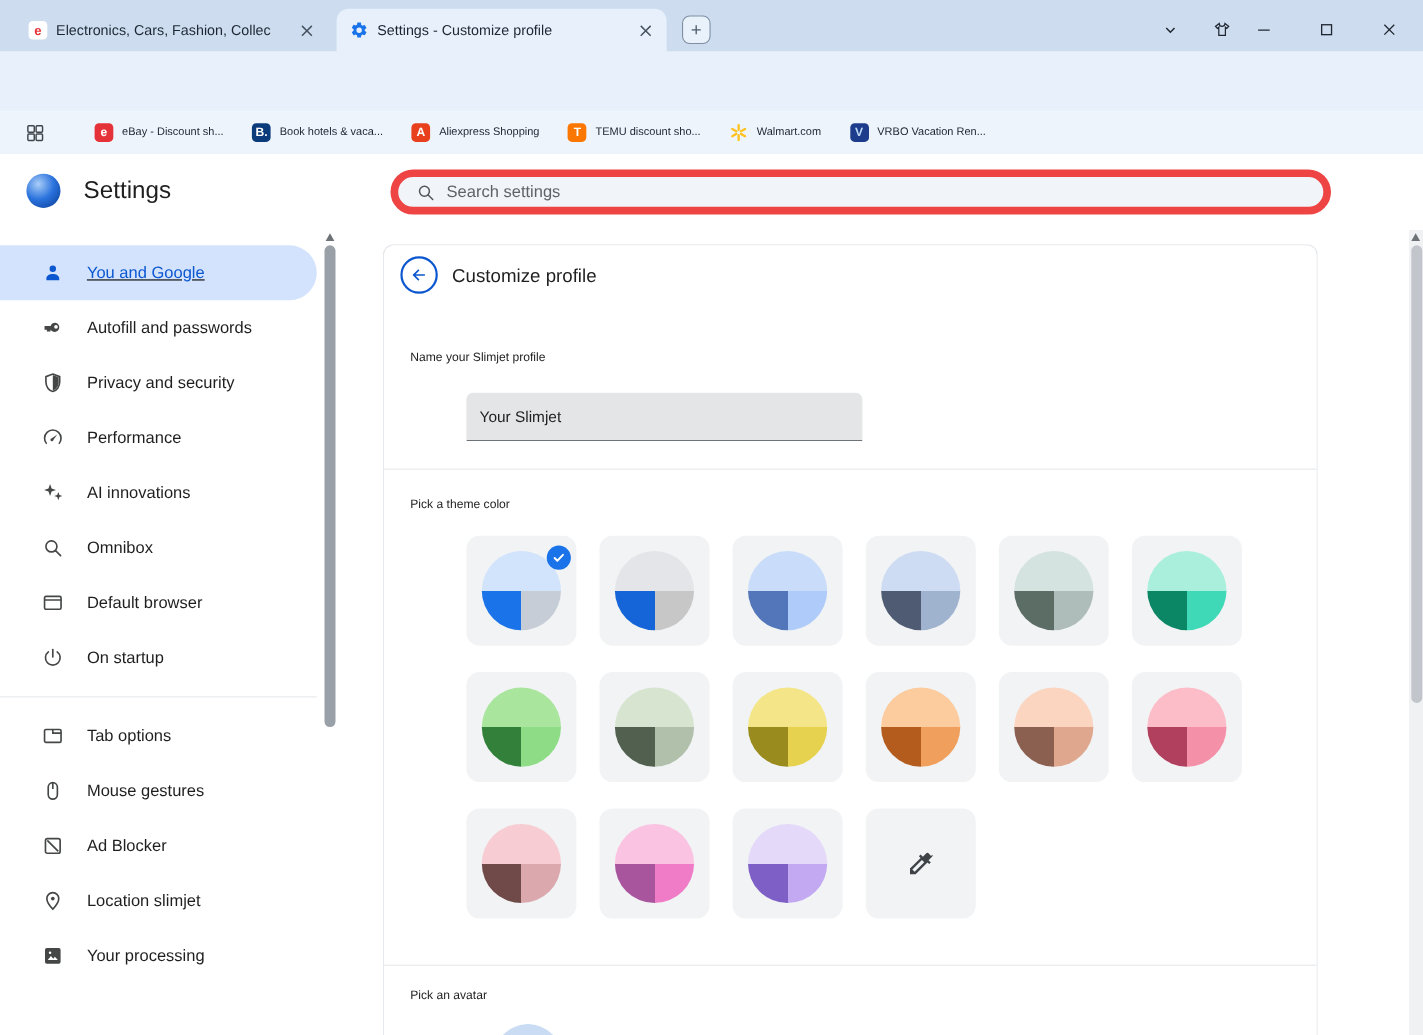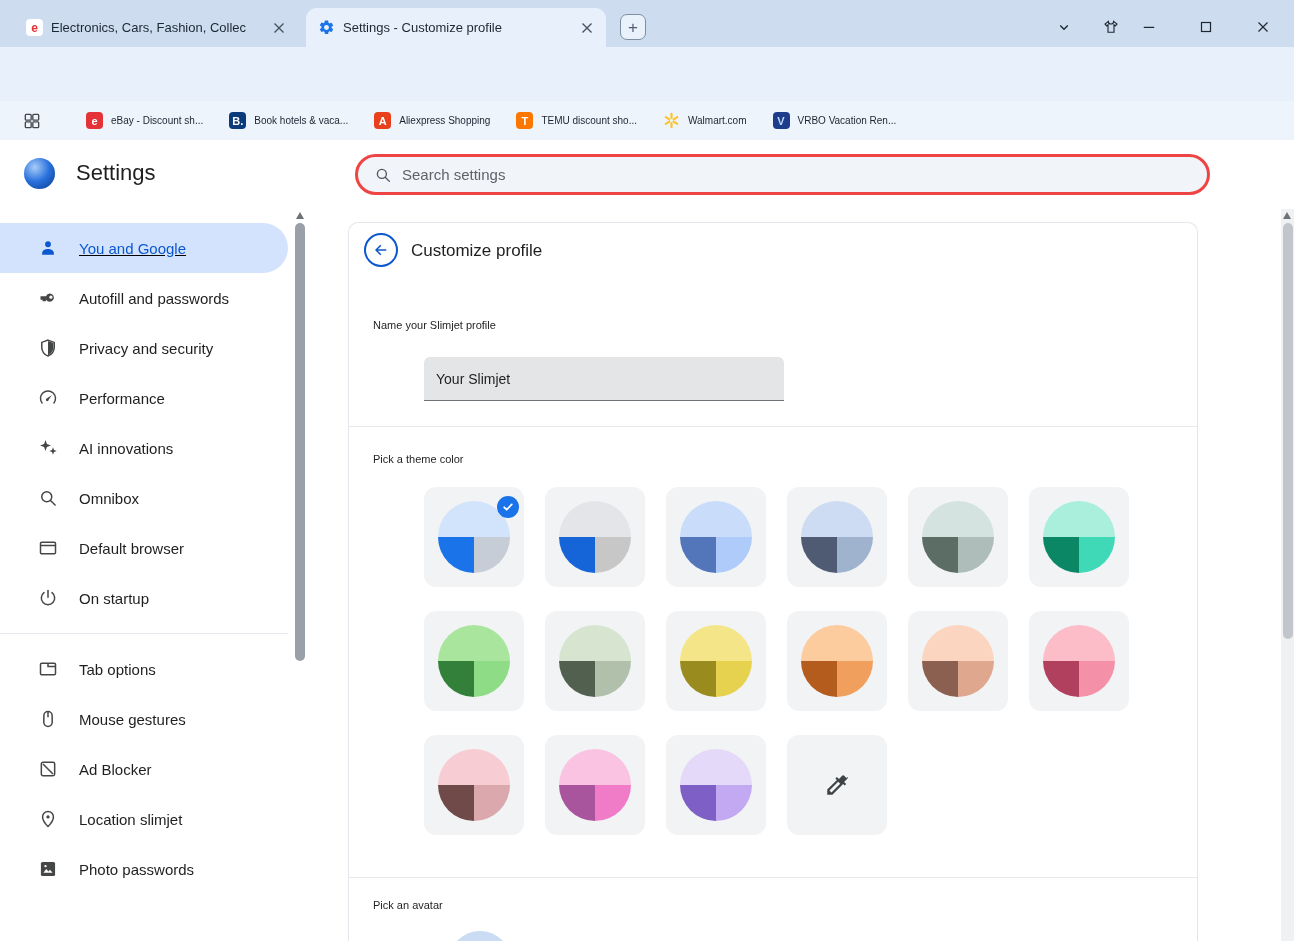--- a/index.html
+++ b/index.html
@@ -48,21 +48,21 @@
   .apps-ic { width:20px; height:20px; margin-left:22px; color:#41464c; flex:none; cursor:pointer; }
   .bm-list { display:flex; align-items:center; gap:26px; margin-left:44px; }
   .bm-item { display:flex; align-items:center; gap:8px; cursor:pointer; }
   .bm-icon { width:17px; height:17px; border-radius:4px; font-size:11px; font-weight:bold; display:flex; align-items:center; justify-content:center; flex:none; }
   .bm-label { font-size:10px; color:#1b2430; white-space:nowrap; }
 
   
   .s-header { position:absolute; left:0; top:140px; width:1294px; height:69px; background:#fff; }
   .s-logo { position:absolute; left:24px; top:18px; width:31px; height:31px; }
   .s-title { position:absolute; left:76px; top:20px; font-size:22px; color:#1f1f1f; }
-  .s-search { position:absolute; left:355px; top:14px; width:855px; height:41px; border-radius:21px; background:#f1f4f9; border:3px solid #ef4444; display:flex; align-items:center; gap:10px; padding:0 16px; }
+  .s-search { position:absolute; left:355px; top:14px; width:855px; height:41px; border-radius:21px; background:#f1f4f9; border:7px solid #ef4444; display:flex; align-items:center; gap:10px; padding:0 16px; }
   .s-search-ic { width:18px; height:18px; color:#51565c; flex:none; }
   .s-search input { flex:1; border:none; outline:none; background:transparent; font-family:inherit; font-size:15px; color:#3c4043; }
   .s-search input::placeholder { color:#5f6368; }
 
   
   .sidebar { position:absolute; left:0; top:209px; width:294px; height:732px; padding-top:14px; background:#fff; overflow:hidden; }
   .side-item { height:50px; width:288px; display:flex; align-items:center; gap:21px; padding-left:38px; border-radius:0 25px 25px 0; cursor:pointer; }
   .side-item.selected { background:#d3e3fd;text-decoration:underline; }
   .side-icon { width:20px; height:20px; color:#444746; flex:none; }
   .side-label { font-size:15px; font-weight:500; color:#1f1f1f; }
@@ -385,21 +385,21 @@
         <span class="side-label">Location slimjet</span>
       </div>
       <div class="side-item">
         <span class="side-icon">
           <svg viewBox="0 0 24 24">
             <rect x="3.5" y="3.5" width="17" height="17" rx="2" fill="currentColor"></rect>
             <path d="M6.5 16.5l3.5-4.5 2.5 3 1.8-2 3.2 3.5z" fill="#fff"></path>
             <circle cx="9" cy="8.5" r="1.4" fill="#fff"></circle>
           </svg>
         </span>
-        <span class="side-label">Photo passwords</span>
+        <span class="side-label">Your processing</span>
       </div>
     </nav>
   <div class="side-scrollbar">
     <span class="scroll-up"></span>
     <span class="side-thumb"></span>
   </div>
 
   <section class="card">
     <span class="back-btn">
         <svg viewBox="0 0 24 24">

